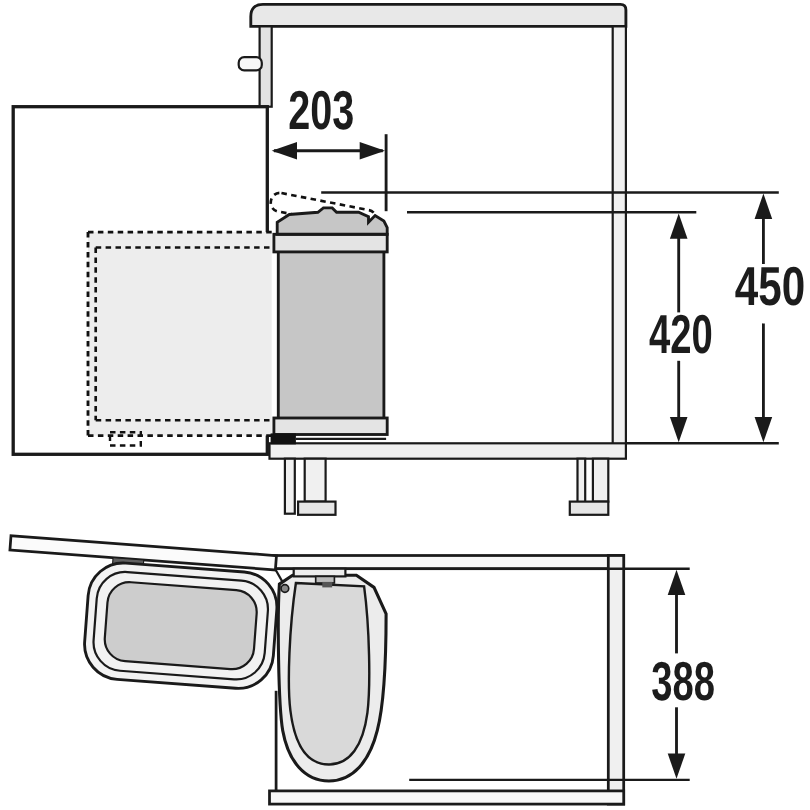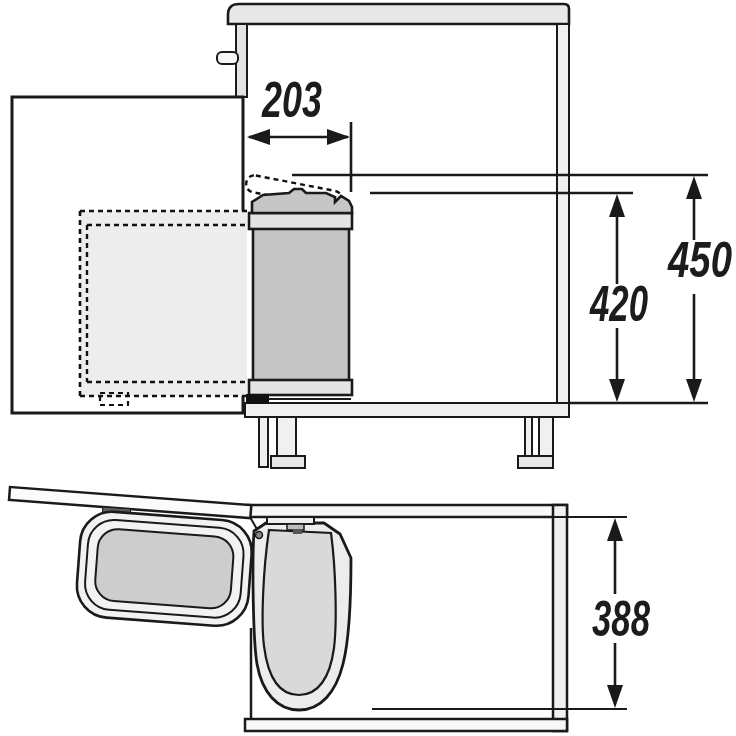--- a/index.html
+++ b/index.html
@@ -1,16 +1,16 @@
 <!DOCTYPE html>
 <html><head>
 <meta charset="utf-8">
 <style>
   html,body{margin:0;padding:0;background:#ffffff;}
-  #canvas{position:relative;width:736px;height:736px;background:#ffffff;overflow:hidden;font-style:italic;}
+  #canvas{position:relative;width:736px;height:736px;background:#ffffff;overflow:hidden;}
   svg{display:block;}
   .dim-text{font-family:"Liberation Sans","DejaVu Sans",sans-serif;font-weight:700;font-size:50px;fill:#1c1c1c;}
   .ln{stroke:#1a1a1a;fill:none;}
   .dash{stroke:#111111;fill:none;stroke-dasharray:5 4;}
 </style>
 </head>
 <body>
 
 <div id="canvas">
 <svg width="736" height="736" viewBox="0 0 736 736" xmlns="http://www.w3.org/2000/svg">

